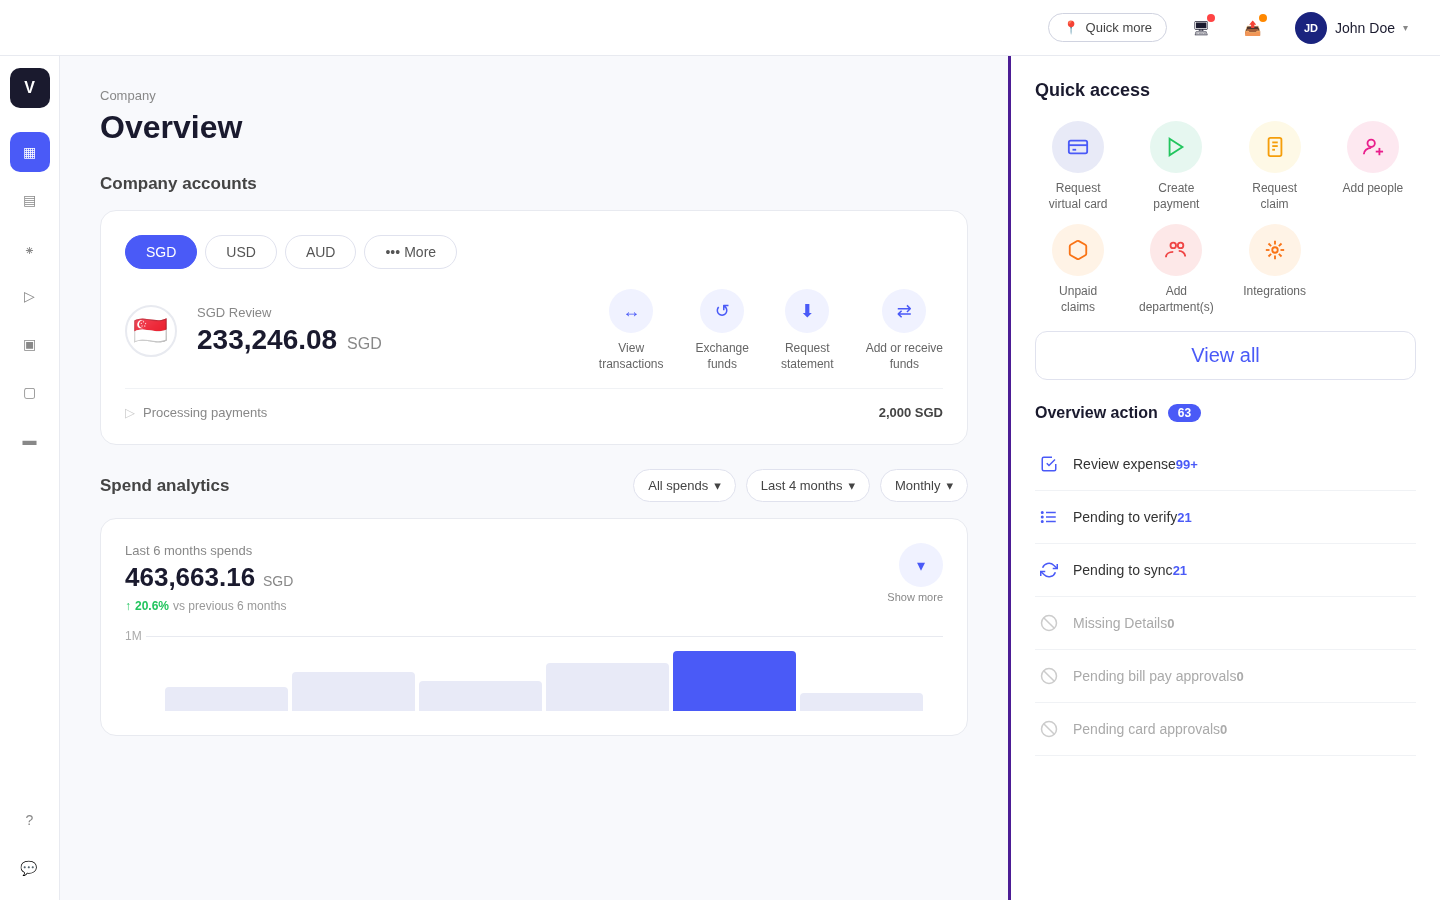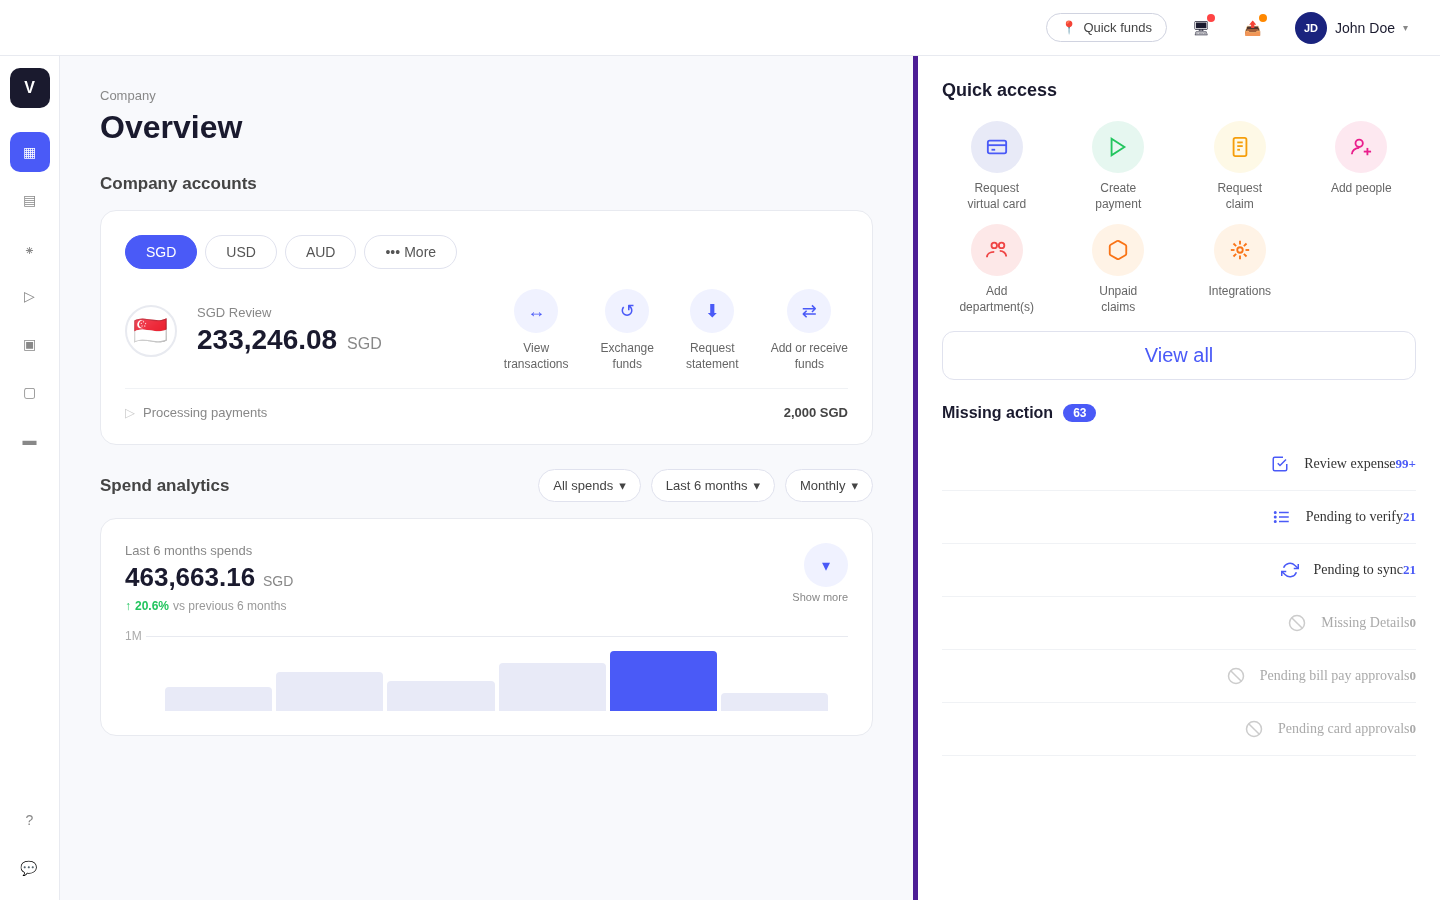--- a/index.html
+++ b/index.html
@@ -5,21 +5,21 @@
     * { box-sizing: border-box; margin: 0; padding: 0; }
     body { font-family: -apple-system, BlinkMacSystemFont, 'Segoe UI', sans-serif; background: #f5f6fa; color: #1a1a2e; font-size: 14px; }
 
     
     .app-wrapper { display: flex; flex-direction: column; height: 900px; width: 1440px; }
     .top-bar { height: 56px; background: #fff; border-bottom: 1px solid #e8eaf0; display: flex; align-items: center; justify-content: flex-end; padding: 0 24px; gap: 16px; flex-shrink: 0; }
     .main-area { display: flex; flex: 1; overflow: hidden; }
     .sidebar { width: 60px; background: #fff; border-right: 1px solid #e8eaf0; display: flex; flex-direction: column; align-items: center; padding: 12px 0; gap: 8px; flex-shrink: 0; }
     .content-area { flex: 1; display: flex; overflow: hidden; }
     .main-panel { flex: 1; padding: 32px 40px; overflow-y: auto; background: #f8f9fc; }
-    .right-panel { width: 527px; background: #fff; border-left: 5px solid #4c1d95; padding: 24px; overflow-y: auto; flex-shrink: 0; }
+    .right-panel { width: 432px; background: #fff; border-left: 3px solid #4c1d95; padding: 24px; overflow-y: auto; flex-shrink: 0; }
 
     
     .quick-help-btn { display: flex; align-items: center; gap: 6px; border: 1px solid #d0d3e0; border-radius: 20px; padding: 6px 14px; font-size: 13px; cursor: pointer; background: #fff; color: #444; }
     .icon-btn { width: 36px; height: 36px; display: flex; align-items: center; justify-content: center; cursor: pointer; border-radius: 8px; position: relative; }
     .badge { position: absolute; top: 4px; right: 4px; width: 8px; height: 8px; border-radius: 50%; background: #ff4444; }
     .badge-orange { background: #ff8800; }
     .user-btn { display: flex; align-items: center; gap: 8px; cursor: pointer; padding: 4px 8px; border-radius: 8px; }
     .user-avatar { width: 32px; height: 32px; border-radius: 50%; background: #1a237e; color: #fff; display: flex; align-items: center; justify-content: center; font-size: 11px; font-weight: 700; }
 
     
@@ -85,38 +85,38 @@
     .qa-icon.red { background: #fde8e8; color: #ef4444; }
     .qa-icon.orange { background: #fff3e6; color: #f97316; }
     .qa-label { font-size: 12px; color: #666; text-align: center; line-height: 1.3; }
 
     .view-all-btn { width: 100%; padding: 12px; border: 1px solid #e0e2ee; border-radius: 12px; background: #fff; cursor: pointer; font-size: 20px; color: #4a5af7; font-weight: 500; margin-bottom: 24px; }
 
     
     .pending-header { display: flex; align-items: center; gap: 10px; margin-bottom: 16px; }
     .pending-title { font-size: 16px; font-weight: 700; color: #1a1a2e; }
     .badge-count { background: #4a5af7; color: #fff; border-radius: 20px; padding: 2px 10px; font-size: 12px; font-weight: 700; }
-    .pending-item { display: flex; align-items: center; justify-content: flex-end; padding: 12px 0; border-bottom: 1px solid #f0f2f5; font-family: Liberation Serif, serif; }
+    .pending-item { display: flex; align-items: center; justify-content: flex-start; padding: 12px 0; border-bottom: 1px solid #f0f2f5; }
     .pending-item-left { display: flex; align-items: center; gap: 10px; }
     .pending-icon { width: 28px; height: 28px; display: flex; align-items: center; justify-content: center; font-size: 16px; color: #4a5af7; }
     .pending-icon.muted { color: #ccc; }
     .pending-label { font-size: 14px; color: #333; }
     .pending-label.muted { color: #aaa; }
     .pending-count { font-size: 13px; font-weight: 600; color: #4a5af7; }
     .pending-count.zero { color: #aaa; }
   </style>
 </head>
 <body>
 
 <div class="app-wrapper">
 
   <div class="top-bar">
     <button class="quick-help-btn">
       <span>📍</span>
-      <span>Quick funds</span>
+      <span>Quick more</span>
     </button>
     <div class="icon-btn">
       <span>🖥</span>
       <span class="badge"></span>
     </div>
     <div class="icon-btn">
       <span>📤</span>
       <span class="badge badge-orange"></span>
     </div>
     <div class="user-btn">
@@ -226,21 +226,21 @@
         </div>
 
         <div class="analytics-header">
           <div class="section-title" style="margin-bottom:0;">Spend analytics</div>
           <div class="filter-dropdowns">
             <button class="filter-btn">
               <span>All spends</span>
               <span>▾</span>
             </button>
             <button class="filter-btn">
-              <span>Last 6 months</span>
+              <span>Last 4 months</span>
               <span>▾</span>
             </button>
             <button class="filter-btn">
               <span>Monthly</span>
               <span>▾</span>
             </button>
           </div>
         </div>
 
         <div class="chart-card">
@@ -321,37 +321,37 @@
                   <circle cx="10" cy="8" r="4"></circle>
                   <path d="M2 20c0-4 3.6-7 8-7"></path>
                   <line x1="19" y1="13" x2="19" y2="21"></line>
                   <line x1="15" y1="17" x2="23" y2="17"></line>
                 </svg>
             </div>
             <div class="qa-label">Add
 people</div>
           </div>
           <div class="qa-item">
+            <div class="qa-icon orange">
+              <svg width="22" height="22" viewBox="0 0 24 24" fill="none" stroke="currentColor" stroke-width="2">
+                  <path d="M21 16V8a2 2 0 0 0-1-1.73l-7-4a2 2 0 0 0-2 0l-7 4A2 2 0 0 0 3 8v8a2 2 0 0 0 1 1.73l7 4a2 2 0 0 0 2 0l7-4A2 2 0 0 0 21 16z"></path>
+                </svg>
+            </div>
+            <div class="qa-label">Unpaid<br>claims</div>
+          </div>
+          <div class="qa-item">
             <div class="qa-icon red">
               <svg width="22" height="22" viewBox="0 0 24 24" fill="none" stroke="currentColor" stroke-width="2">
                   <circle cx="9" cy="7" r="3"></circle>
                   <circle cx="17" cy="7" r="3"></circle>
                   <path d="M1 20c0-3.3 3.1-6 8-6"></path>
                   <path d="M15 13c3.9 0 7 2.7 7 6"></path>
                 </svg>
             </div>
             <div class="qa-label">Add<br>department(s)</div>
-          </div>
-          <div class="qa-item">
-            <div class="qa-icon orange">
-              <svg width="22" height="22" viewBox="0 0 24 24" fill="none" stroke="currentColor" stroke-width="2">
-                  <path d="M21 16V8a2 2 0 0 0-1-1.73l-7-4a2 2 0 0 0-2 0l-7 4A2 2 0 0 0 3 8v8a2 2 0 0 0 1 1.73l7 4a2 2 0 0 0 2 0l7-4A2 2 0 0 0 21 16z"></path>
-                </svg>
-            </div>
-            <div class="qa-label">Unpaid<br>claims</div>
           </div>
           <div class="qa-item">
             <div class="qa-icon orange">
               <svg width="22" height="22" viewBox="0 0 24 24" fill="none" stroke="currentColor" stroke-width="2">
                   <circle cx="12" cy="12" r="3"></circle>
                   <line x1="12" y1="2" x2="12" y2="6"></line>
                   <line x1="12" y1="18" x2="12" y2="22"></line>
                   <line x1="2" y1="12" x2="6" y2="12"></line>
                   <line x1="18" y1="12" x2="22" y2="12"></line>
                   <line x1="4.9" y1="4.9" x2="7.8" y2="7.8"></line>
@@ -361,21 +361,21 @@
                 </svg>
             </div>
             <div class="qa-label">Integrations</div>
           </div>
         </div>
 
         <button class="view-all-btn">View all</button>
 
         
         <div class="pending-header">
-          <span class="pending-title">Missing action</span>
+          <span class="pending-title">Overview action</span>
           <span class="badge-count">63</span>
         </div>
 
         <div>
           <div class="pending-item">
             <div class="pending-item-left">
               <div class="pending-icon">
                 <svg width="18" height="18" viewBox="0 0 24 24" fill="none" stroke="currentColor" stroke-width="2">
                     <path d="M9 11l3 3 8-8"></path>
                     <path d="M21 12v7a2 2 0 0 1-2 2H5a2 2 0 0 1-2-2V5a2 2 0 0 1 2-2h11"></path>

